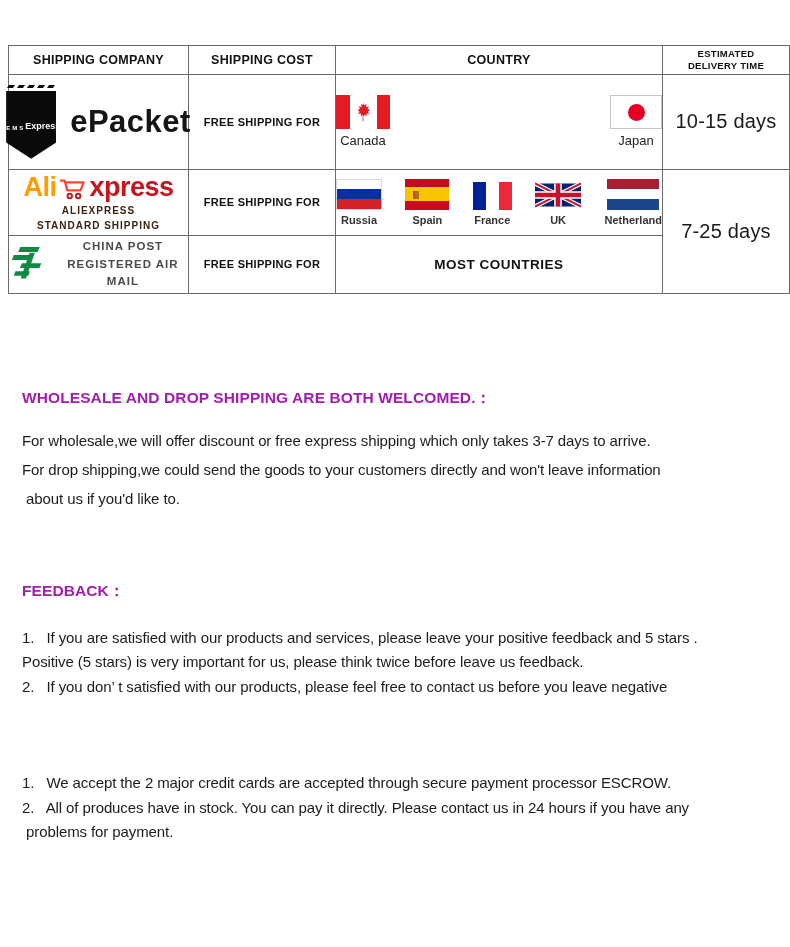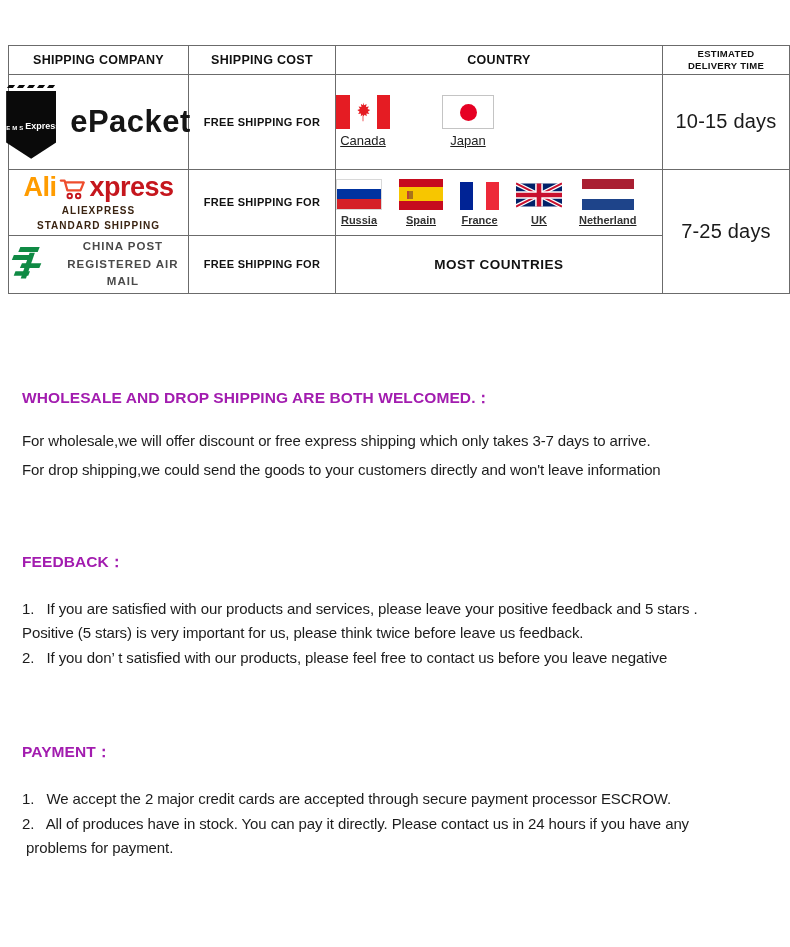--- a/index.html
+++ b/index.html
@@ -60,21 +60,21 @@
   .ali-cart { width: 30px; height: 26px; margin: 0 1px 1px 2px; }
   .ali-red { color: #C5161D; font-size: 27px; font-weight: bold; letter-spacing: -0.5px; }
   .ali-sub { font-size: 10px; font-weight: bold; color: #3a2412; letter-spacing: 1px; line-height: 1.5; }
 
   
   .chinapost-wrap { display: flex; align-items: center; justify-content: center; gap: 10px; }
   .cp-emblem { width: 44px; height: 42px; }
   .cp-text { font-size: 11.5px; font-weight: bold; color: #4a4a4a; letter-spacing: 1px; line-height: 1.5; }
 
   
-  .country-strip { display: flex; justify-content: flex-start; align-items: flex-end; text-decoration: underline; }
+  .country-strip { display: flex; justify-content: space-between; align-items: flex-end; }
   .country-strip.big { gap: 52px; }
   .country-strip.small { gap: 17px; }
   .country-item { display: flex; flex-direction: column; align-items: center; gap: 4px; }
   .flag { display: flex; overflow: hidden; }
   .flag-label { font-size: 13px; color: #222; }
   .country-strip.small .flag-label { font-size: 11px; font-weight: bold; color: #333; }
 
   .flag.canada { width: 54px; height: 34px; }
   .flag.canada .bar { width: 25%; background: #e51c23; height: 100%; }
   .flag.canada .mid { width: 50%; background: #fff; display: flex; align-items: center; justify-content: center; }
@@ -261,33 +261,33 @@
   </tr>
 </tbody>
   </table>
 
 <div class="content">
   <div class="wholesale">
     <div class="sec-heading">WHOLESALE AND DROP SHIPPING ARE BOTH WELCOMED.：</div>
     <div class="para">
       <div class="line">For wholesale,we will offer discount or free express shipping which only takes 3-7 days to arrive.</div>
       <div class="line">For drop shipping,we could send the goods to your customers directly and won't leave information</div>
+      <div class="line"> about us if you'd like to.</div>
     </div>
   </div>
 
   <div class="feedback">
     <div class="sec-heading">FEEDBACK：</div>
     <div class="para">
       <div class="line">1.   If you are satisfied with our products and services, please leave your positive feedback and 5 stars .</div>
       <div class="line">Positive (5 stars) is very important for us, please think twice before leave us feedback.</div>
       <div class="line">2.   If you don’ t satisfied with our products, please feel free to contact us before you leave negative</div>
     </div>
   </div>
 
   <div class="payment">
-    <div class="sec-heading">PAYMENT：</div>
     <div class="para">
       <div class="line">1.   We accept the 2 major credit cards are accepted through secure payment processor ESCROW.</div>
       <div class="line">2.   All of produces have in stock. You can pay it directly. Please contact us in 24 hours if you have any</div>
       <div class="line"> problems for payment.</div>
     </div>
   </div>
 </div>
 
 </body></html>

